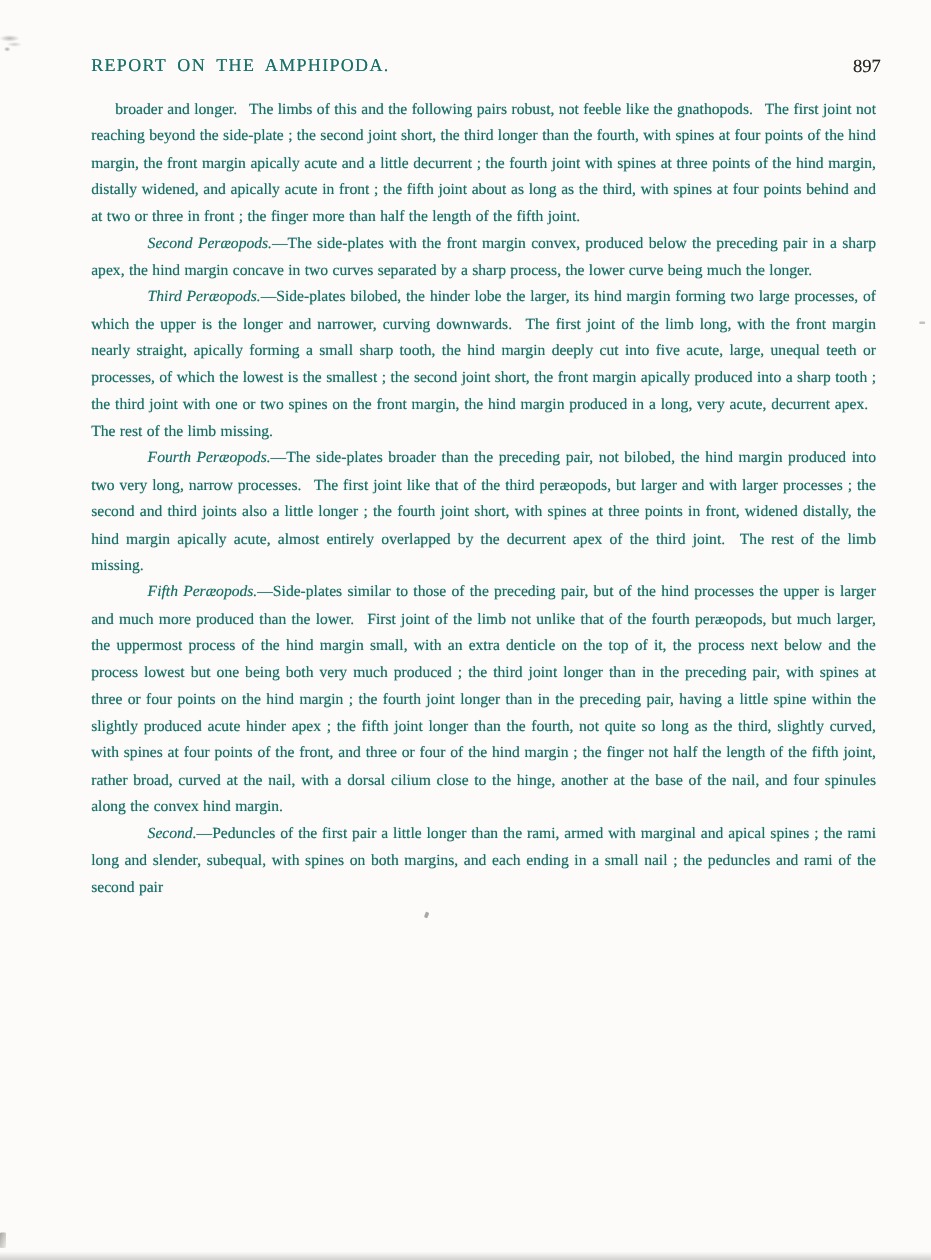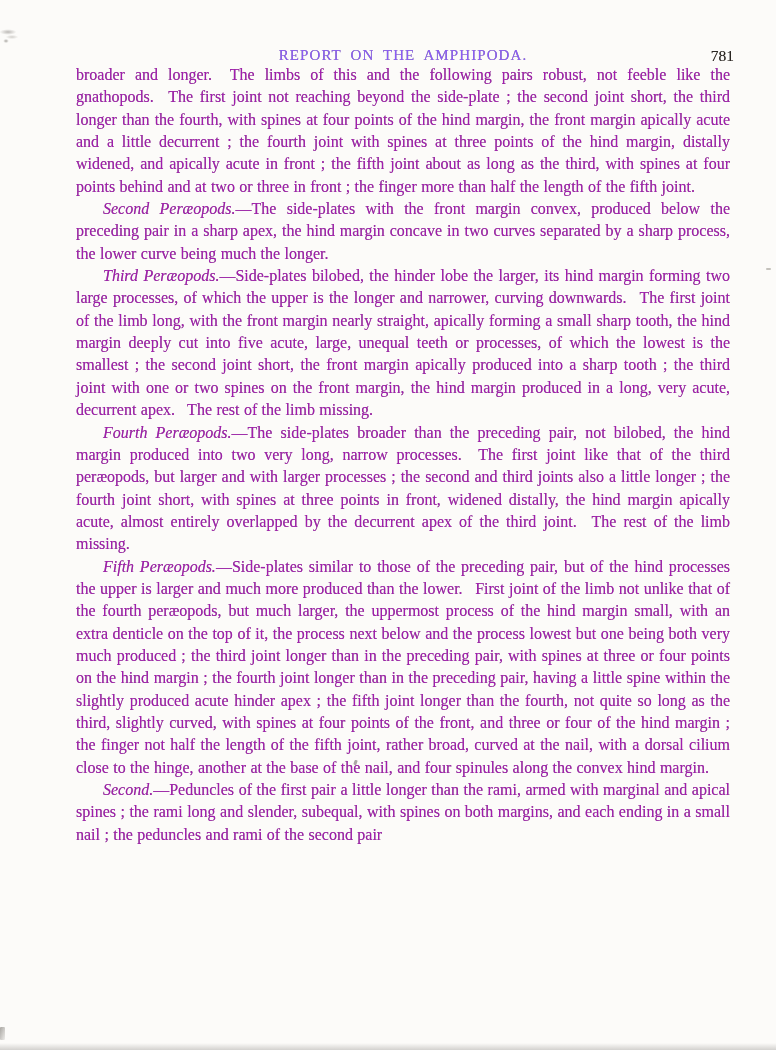--- a/index.html
+++ b/index.html
@@ -14,47 +14,47 @@
     background:#fcfbf9;
     overflow:hidden;
     color:#24201d;
   }
   .header{
     position:absolute;
     top:47px;left:76px;width:654px;
     height:22px;
   }
   .running-title{
-    text-align:center;
+    text-align:left;
     font-size:15px;
     letter-spacing:1.1px;
     word-spacing:4px;
-    color:#8b5cf6;
+    color:#0f766e;
     text-shadow:0 0 0.5px rgba(40,35,30,.55);
   }
   .page-number{
     position:absolute;
     top:0;right:-4px;
     font-size:15.5px;
     color:#2a2622;
     text-shadow:0 0 0.5px rgba(40,35,30,.55);
   }
   .text-block{
     position:absolute;
-    top:64px;left:76px;width:654px;
-    font-size:16px;
+    top:80px;left:76px;width:654px;
+    font-size:13px;
     line-height:22.35px;
     text-align:justify;
-    color:#a21caf;
+    color:#0f766e;
     text-shadow:0 0 0.6px rgba(35,30,26,.5);
     word-spacing:0.4px;
   }
   .text-block p{margin:0;padding:0;}
   p.indent{text-indent:27px;}
-  .lead{font-style:italic;}
+  .lead{font-style:italic;margin-left:20px;}
   
   .smudge-top-left{
     position:absolute;left:0;top:27px;width:26px;height:18px;
     background:
       radial-gradient(ellipse 12px 4px at 8px 5px, rgba(110,105,100,.45), rgba(110,105,100,0) 70%),
       radial-gradient(ellipse 9px 3px at 12px 10px, rgba(130,125,118,.35), rgba(130,125,118,0) 70%),
       radial-gradient(ellipse 4px 3px at 6px 14px, rgba(90,86,80,.5), rgba(90,86,80,0) 70%);
   }
   .mark-bottom-left{
     position:absolute;left:0;top:1027px;width:5px;height:13px;
@@ -80,21 +80,21 @@
 <div class="page">
 
   <div class="smudge-top-left"></div>
   <div class="mark-bottom-left"></div>
   <div class="speck-right"></div>
   <div class="speck-mid"></div>
   <div class="bottom-shadow"></div>
 
   <div class="header">
     <div class="running-title">REPORT ON THE AMPHIPODA.</div>
-    <div class="page-number">781</div>
+    <div class="page-number">897</div>
   </div>
 
   <div class="text-block">
     <p class="noindent"><span class="lead"></span><span>broader and longer.  The limbs of this and the following pairs robust, not feeble like the gnathopods.  The first joint not reaching beyond the side-plate&nbsp;; the second joint short, the third longer than the fourth, with spines at four points of the hind margin, the front margin apically acute and a little decurrent&nbsp;; the fourth joint with spines at three points of the hind margin, distally widened, and apically acute in front&nbsp;; the fifth joint about as long as the third, with spines at four points behind and at two or three in front&nbsp;; the finger more than half the length of the fifth joint.</span></p>
     <p class="indent"><span class="lead">Second Peræopods.</span><span>—The side-plates with the front margin convex, produced below the preceding pair in a sharp apex, the hind margin concave in two curves separated by a sharp process, the lower curve being much the longer.</span></p>
     <p class="indent"><span class="lead">Third Peræopods.</span><span>—Side-plates bilobed, the hinder lobe the larger, its hind margin forming two large processes, of which the upper is the longer and narrower, curving downwards.  The first joint of the limb long, with the front margin nearly straight, apically forming a small sharp tooth, the hind margin deeply cut into five acute, large, unequal teeth or processes, of which the lowest is the smallest&nbsp;; the second joint short, the front margin apically produced into a sharp tooth&nbsp;; the third joint with one or two spines on the front margin, the hind margin produced in a long, very acute, decurrent apex.  The rest of the limb missing.</span></p>
     <p class="indent"><span class="lead">Fourth Peræopods.</span><span>—The side-plates broader than the preceding pair, not bilobed, the hind margin produced into two very long, narrow processes.  The first joint like that of the third peræopods, but larger and with larger processes&nbsp;; the second and third joints also a little longer&nbsp;; the fourth joint short, with spines at three points in front, widened distally, the hind margin apically acute, almost entirely overlapped by the decurrent apex of the third joint.  The rest of the limb missing.</span></p>
     <p class="indent"><span class="lead">Fifth Peræopods.</span><span>—Side-plates similar to those of the preceding pair, but of the hind processes the upper is larger and much more produced than the lower.  First joint of the limb not unlike that of the fourth peræopods, but much larger, the uppermost process of the hind margin small, with an extra denticle on the top of it, the process next below and the process lowest but one being both very much produced&nbsp;; the third joint longer than in the preceding pair, with spines at three or four points on the hind margin&nbsp;; the fourth joint longer than in the preceding pair, having a little spine within the slightly produced acute hinder apex&nbsp;; the fifth joint longer than the fourth, not quite so long as the third, slightly curved, with spines at four points of the front, and three or four of the hind margin&nbsp;; the finger not half the length of the fifth joint, rather broad, curved at the nail, with a dorsal cilium close to the hinge, another at the base of the nail, and four spinules along the convex hind margin.</span></p>
     <p class="indent"><span class="lead">Second.</span><span>—Peduncles of the first pair a little longer than the rami, armed with marginal and apical spines&nbsp;; the rami long and slender, subequal, with spines on both margins, and each ending in a small nail&nbsp;; the peduncles and rami of the second pair</span></p>
   </div>

